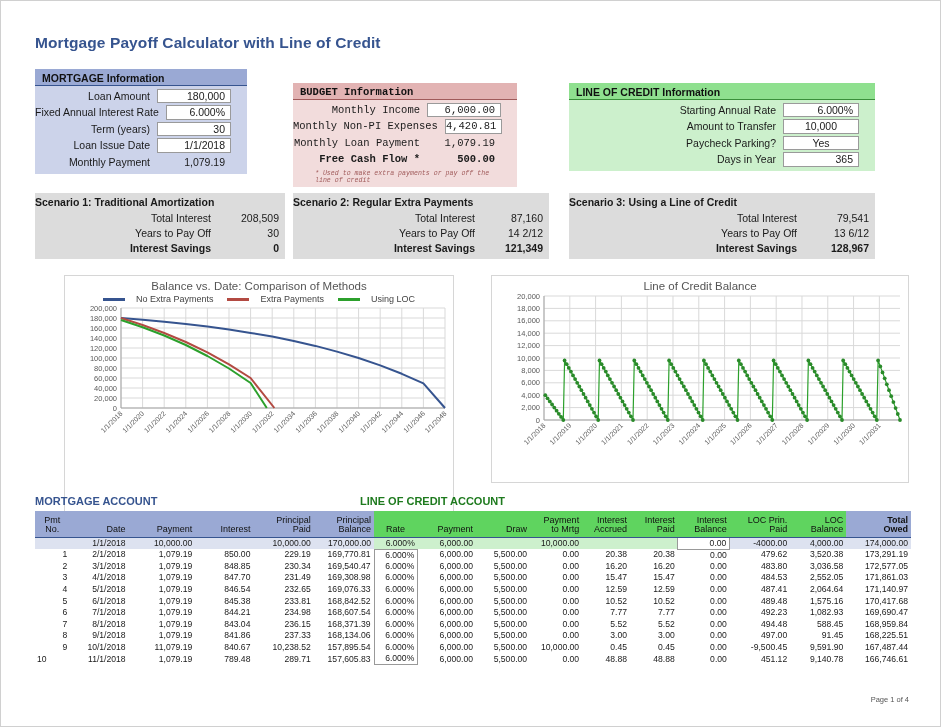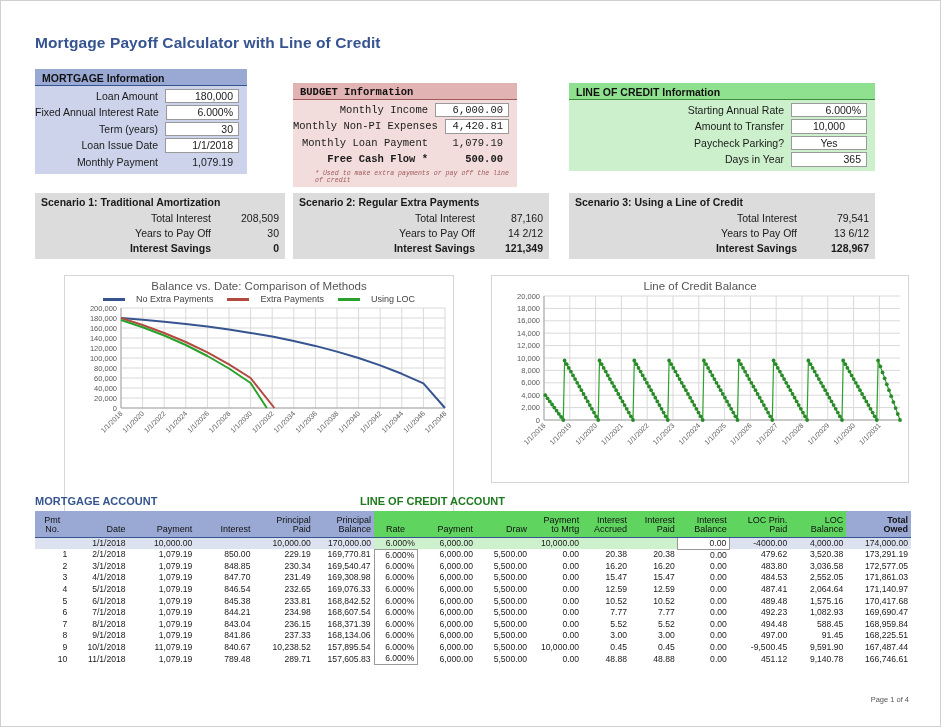--- a/index.html
+++ b/index.html
@@ -21,21 +21,21 @@
     letter-spacing:0.1px;
   }
 
   
   .panel { position:absolute; }
   .panel .hdr {
     font-size:10.5px; font-weight:bold; padding:2px 0 2px 7px;
     border-bottom:1.5px solid #36548f;
     line-height:14px; height:17px; color:#111;
   }
-  .panel .rows { padding:2px 8px 3px 0; }
+  .panel .rows { padding:2px 16px 3px 0; }
   .row {
     display:flex; align-items:center;
     height:15.5px; margin-bottom:1px;
     font-size:10.5px;
   }
   .row .lbl { flex:1; text-align:right; padding-right:7px; white-space:nowrap; }
   .row .val {
     width:74px; text-align:right; padding-right:5px;
     background:#fff; border:1px solid #9a9a9a;
     height:14.5px; line-height:13px;
@@ -51,21 +51,21 @@
   #budget-panel .hdr { background:#e2b3b3; border-bottom-color:#a05a5a; }
   #loc-panel { left:568px; top:82px; width:306px; background:#ccf0cc; }
   #loc-panel .hdr { background:#8fe08f; border-bottom-color:#3a8f3a; }
   #loc-panel .row .lbl { padding-right:7px; }
   #loc-panel .row .val { width:76px; }
 
   
   .scenario {
     position:absolute; background:#dcdcdc; padding:3px 0 4px 0;
   }
-  .scenario .stitle { font-size:10.5px; font-weight:bold; padding-left:6px; margin-bottom:2px; }
+  .scenario .stitle { font-size:10.5px; font-weight:bold; margin-bottom:2px; }
   .scenario .srow { display:flex; font-size:10.5px; height:15px; align-items:center; }
   .scenario .srow .l { flex:1; text-align:right; padding-right:8px; }
   .scenario .srow .v { width:66px; text-align:right; padding-right:6px; }
   .scenario .srow.bold { font-weight:bold; }
   #scenario1 { left:34px; top:192px; width:250px; }
   #scenario2 { left:292px; top:192px; width:256px; }
   #scenario3 { left:568px; top:192px; width:306px; }
   #scenario3 .srow .v { width:70px; }
 
   
@@ -811,21 +811,21 @@
             <td>5,500.00</td>
             <td>10,000.00</td>
             <td>0.45</td>
             <td>0.45</td>
             <td>0.00</td>
             <td>-9,500.45</td>
             <td>9,591.90</td>
             <td>167,487.44</td>
           </tr>
           <tr class="last">
-            <td style="text-align: right;">10</td>
+            <td style="text-align: left;">10</td>
             <td>11/1/2018</td>
             <td>1,079.19</td>
             <td>789.48</td>
             <td>289.71</td>
             <td>157,605.83</td>
             <td class="boxed-rate">6.000%</td>
             <td>6,000.00</td>
             <td>5,500.00</td>
             <td>0.00</td>
             <td>48.88</td>

